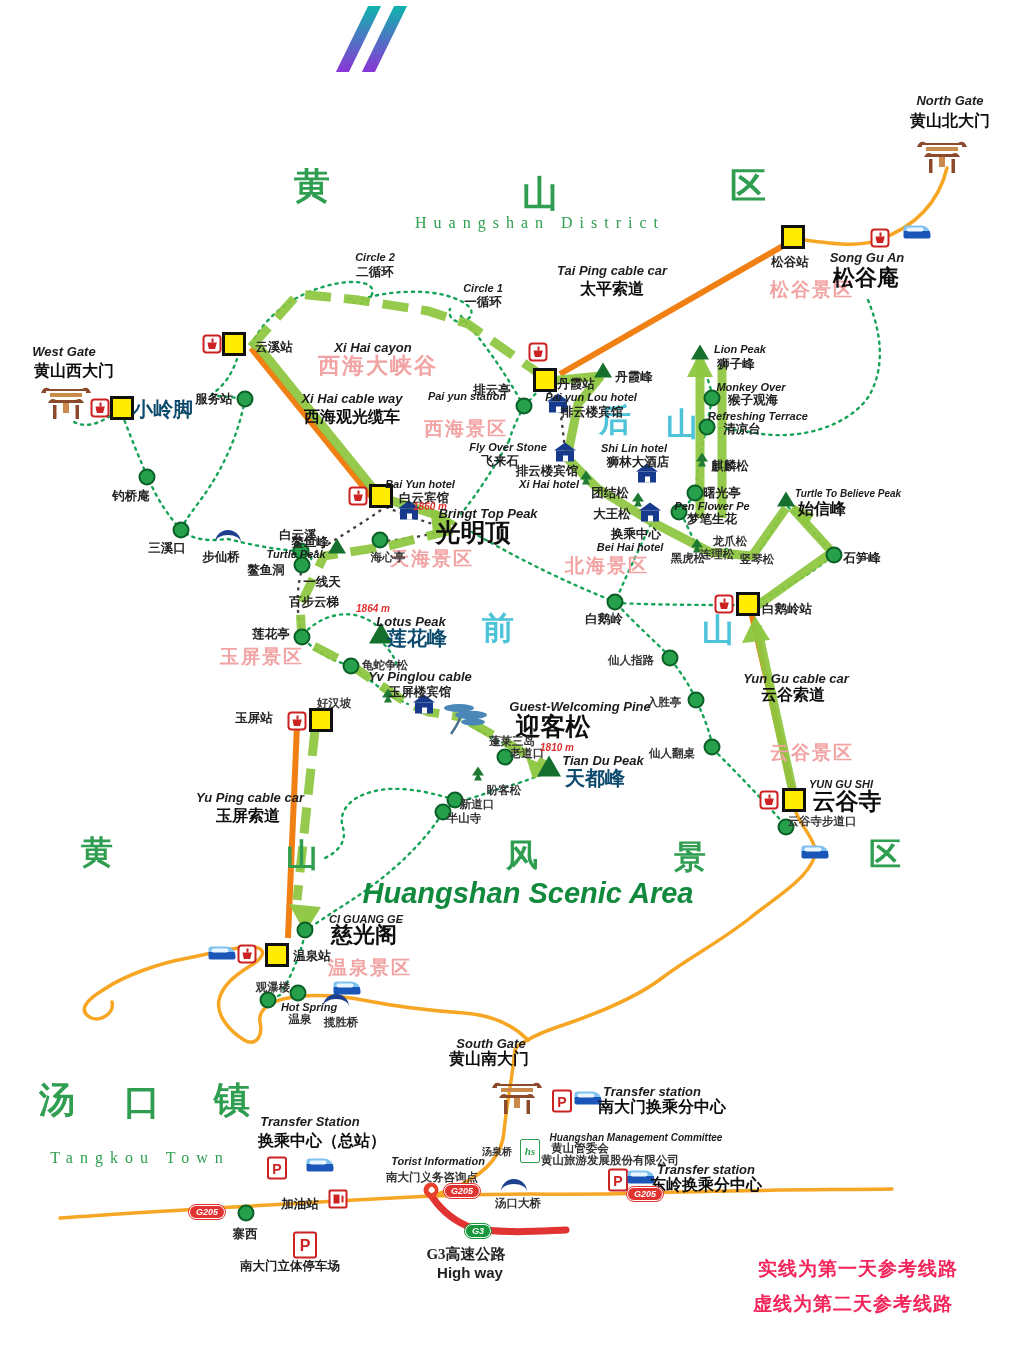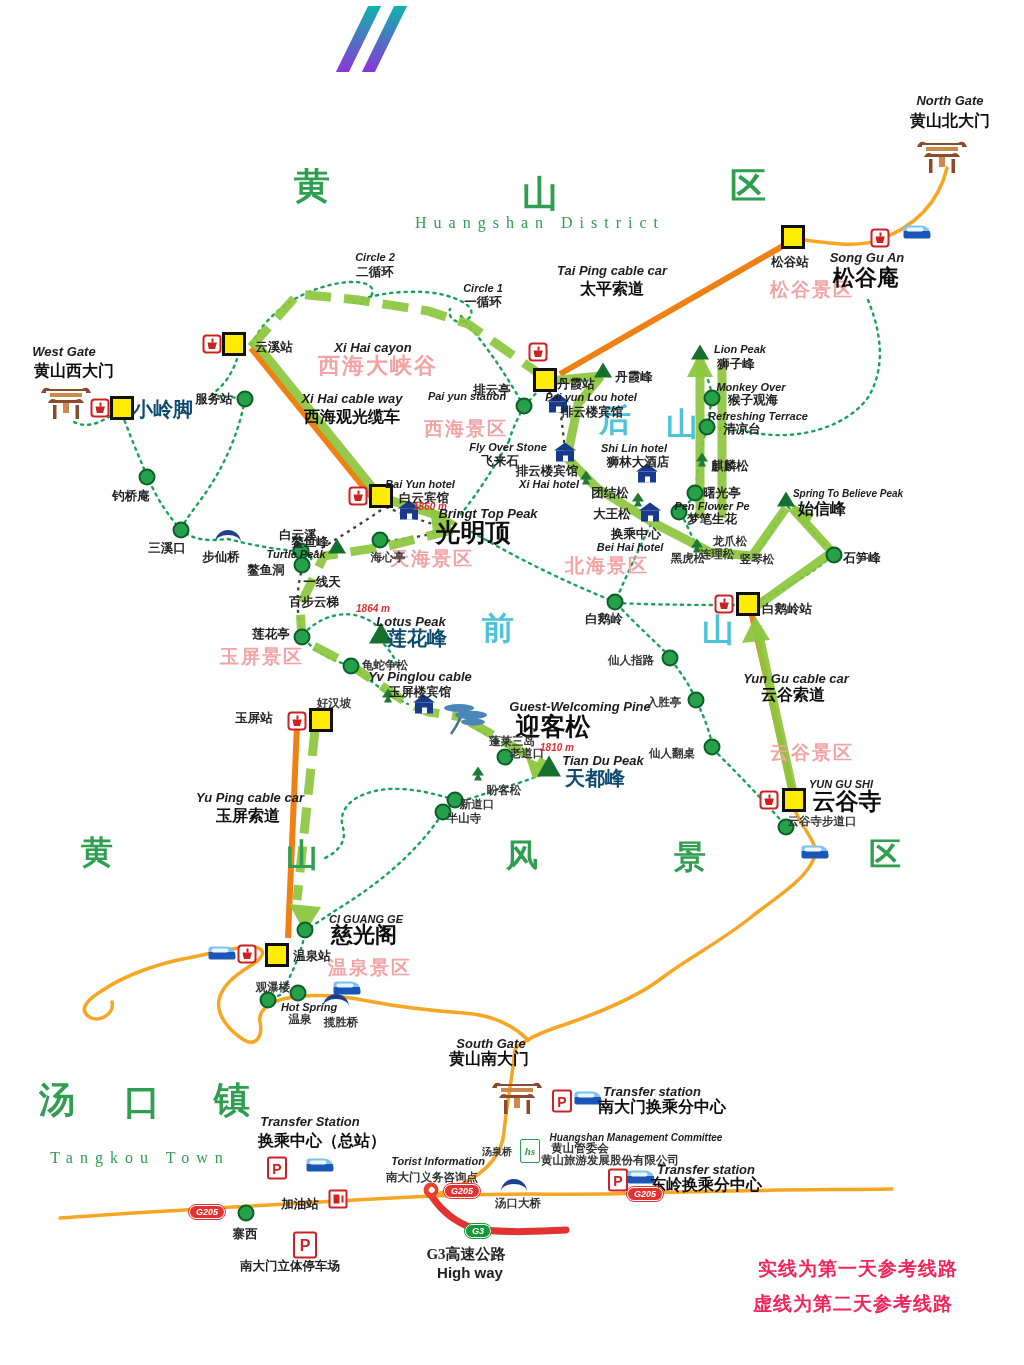--- a/index.html
+++ b/index.html
@@ -148,20 +148,21 @@
   <div class="lbl gchar" style="left:312px;top:186px">黄</div>
   <div class="lbl gchar" style="left:540px;top:194px">山</div>
   <div class="lbl gchar" style="left:748px;top:186px">区</div>
   <div class="lbl gen" style="left:540px;top:223px">Huangshan District</div>
 
   <div class="lbl gchar2" style="left:97px;top:853px">黄</div>
   <div class="lbl gchar2" style="left:302px;top:856px">山</div>
   <div class="lbl gchar2" style="left:522px;top:856px">风</div>
   <div class="lbl gchar2" style="left:690px;top:858px">景</div>
   <div class="lbl gchar2" style="left:885px;top:855px">区</div>
+  <div class="lbl scen" style="left:528px;top:893px">Huangshan Scenic Area</div>
 
   <div class="lbl gchar" style="left:57px;top:1100px">汤</div>
   <div class="lbl gchar" style="left:142px;top:1102px">口</div>
   <div class="lbl gchar" style="left:232px;top:1100px">镇</div>
   <div class="lbl gen" style="left:140px;top:1158px">Tangkou Town</div>
 
   <div class="lbl teal" style="left:615px;top:421px">后</div>
   <div class="lbl teal" style="left:682px;top:425px">山</div>
   <div class="lbl teal" style="left:498px;top:629px">前</div>
   <div class="lbl teal" style="left:718px;top:631px">山</div>
@@ -287,21 +288,21 @@
   <div class="lbl zh" style="left:712px;top:519px">梦笔生花</div>
   <div class="ic house" style="left:650px;top:516px"></div>
   <div class="lbl zh" style="left:636px;top:534px">换乘中心</div>
   <div class="lbl en" style="left:630px;top:547px">Bei Hai hotel</div>
   <div class="ic tree" style="left:697px;top:546px"></div>
   <div class="lbl zhs" style="left:688px;top:558px">黑虎松</div>
   <div class="lbl zhs" style="left:717px;top:554px">连理松</div>
   <div class="lbl zhs" style="left:730px;top:541px">龙爪松</div>
   <div class="lbl zhs" style="left:757px;top:559px">竖琴松</div>
   <div class="ic tri" style="left:786px;top:499px"></div>
-  <div class="lbl en" style="left:848px;top:493px;font-size:10px">Spring To Believe Peak</div>
+  <div class="lbl en" style="left:848px;top:493px;font-size:10px">Turtle To Believe Peak</div>
   <div class="lbl big2" style="left:822px;top:509px">始信峰</div>
   <div class="ic dot" style="left:834px;top:555px"></div>
   <div class="lbl zh" style="left:862px;top:558px">石笋峰</div>
   <div class="ic cab" style="left:724px;top:604px"></div>
   <div class="ic ysq" style="left:748px;top:604px"></div>
   <div class="lbl zh" style="left:787px;top:609px">白鹅岭站</div>
   <div class="ic dot" style="left:615px;top:602px"></div>
   <div class="lbl zh" style="left:604px;top:619px">白鹅岭</div>
 
   <div class="ic cab" style="left:358px;top:496px"></div>

